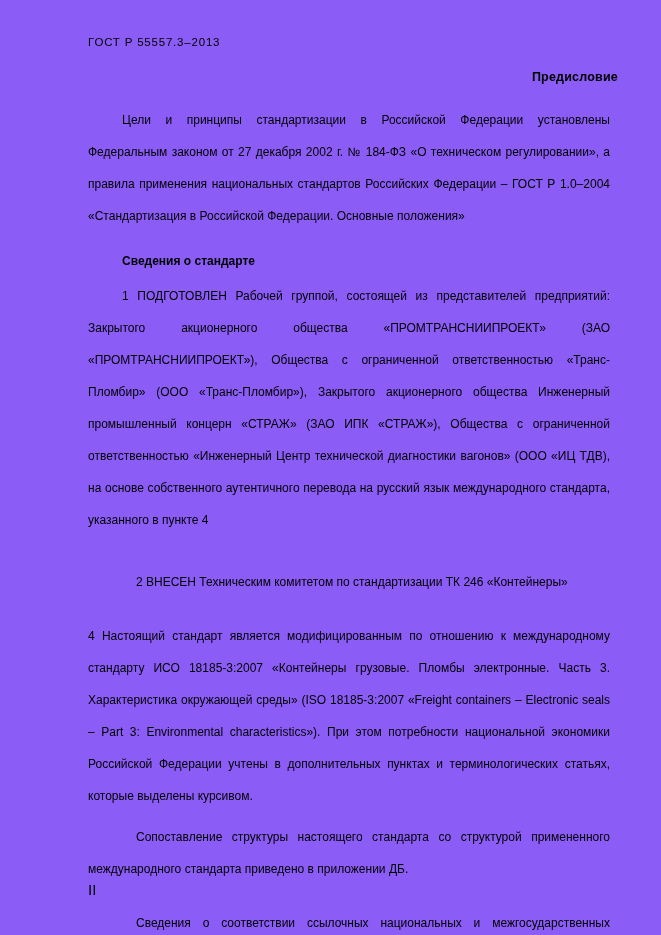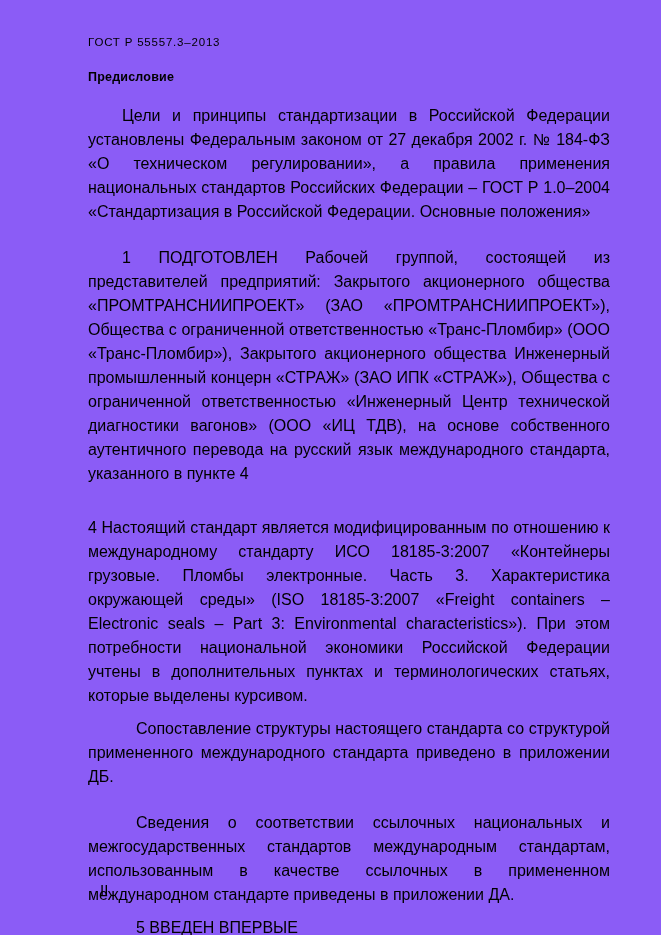--- a/index.html
+++ b/index.html
@@ -24,71 +24,73 @@
     left: 88px;
     top: 36px;
     width: 530px;
   }
   .header-std {
     font-size: 11.5px;
     letter-spacing: 0.8px;
     margin-bottom: 22px;
   }
   .title {
-    text-align: left;
+    text-align: right;
     font-weight: bold;
     font-size: 12.5px;
     margin-bottom: 20px;
     letter-spacing: 0.2px;
   }
   p {
     margin: 0 8px 0 0;
-    font-size: 16px;
-    line-height: 24px;
+    font-size: 12px;
+    line-height: 32px;
     text-align: justify;
     text-justify: inter-word;
   }
   .indent {
     text-indent: 34px;
   }
   .indent-lg {
     text-indent: 48px;
   }
   .gap-sm { margin-bottom: 9px; }
   .gap-md { margin-bottom: 22px; }
   .gap-lg { margin-bottom: 30px; }
   .subtitle {
     font-weight: bold;
     font-size: 12px;
     text-indent: 34px;
     margin-bottom: 12px;
   }
   .pagenum {
     position: absolute;
-    left: 100px;
+    left: 88px;
     top: 881px;
     font-size: 15px;
   }
 </style>
 </head>
 <body>
 
 <div class="page">
 
   <div class="content">
 
     <div class="header-std">ГОСТ Р 55557.3–2013</div>
 
     <div class="title">Предисловие</div>
 
     <p class="indent gap-md">Цели и принципы стандартизации в Российской Федерации установлены Федеральным законом от 27 декабря 2002 г. № 184-ФЗ «О техническом регулировании», а правила применения национальных стандартов Российских Федерации – ГОСТ Р 1.0–2004 «Стандартизация в Российской Федерации. Основные положения»</p>
 
+    <div class="subtitle">Сведения о стандарте</div>
 
     <p class="indent gap-lg">1 ПОДГОТОВЛЕН Рабочей группой, состоящей из представителей предприятий: Закрытого акционерного общества «ПРОМТРАНСНИИПРОЕКТ» (ЗАО «ПРОМТРАНСНИИПРОЕКТ»), Общества с ограниченной ответственностью «Транс-Пломбир» (ООО «Транс-Пломбир»), Закрытого акционерного общества Инженерный промышленный концерн «СТРАЖ» (ЗАО ИПК «СТРАЖ»), Общества с ограниченной ответственностью «Инженерный Центр технической диагностики вагонов» (ООО «ИЦ ТДВ), на основе собственного аутентичного перевода на русский язык международного стандарта, указанного в пункте 4</p>
 
+    <p class="indent-lg gap-md">2 ВНЕСЕН Техническим комитетом по стандартизации ТК 246 «Контейнеры»</p>
 
 
     <p class="gap-sm">4 Настоящий стандарт является модифицированным по отношению к международному стандарту ИСО 18185-3:2007 «Контейнеры грузовые. Пломбы электронные. Часть 3. Характеристика окружающей среды» (ISO 18185-3:2007 «Freight containers – Electronic seals – Part 3: Environmental characteristics»). При этом потребности национальной экономики Российской Федерации учтены в дополнительных пунктах и терминологических статьях, которые выделены курсивом.</p>
 
     <p class="indent-lg gap-md">Сопоставление структуры настоящего стандарта со структурой примененного международного стандарта приведено в приложении ДБ.</p>
 
     <p class="indent-lg gap-sm">Сведения о соответствии ссылочных национальных и межгосударственных стандартов международным стандартам, использованным в качестве ссылочных в примененном международном стандарте приведены в приложении ДА.</p>
 
     <p class="indent-lg">5 ВВЕДЕН ВПЕРВЫЕ</p>
 

